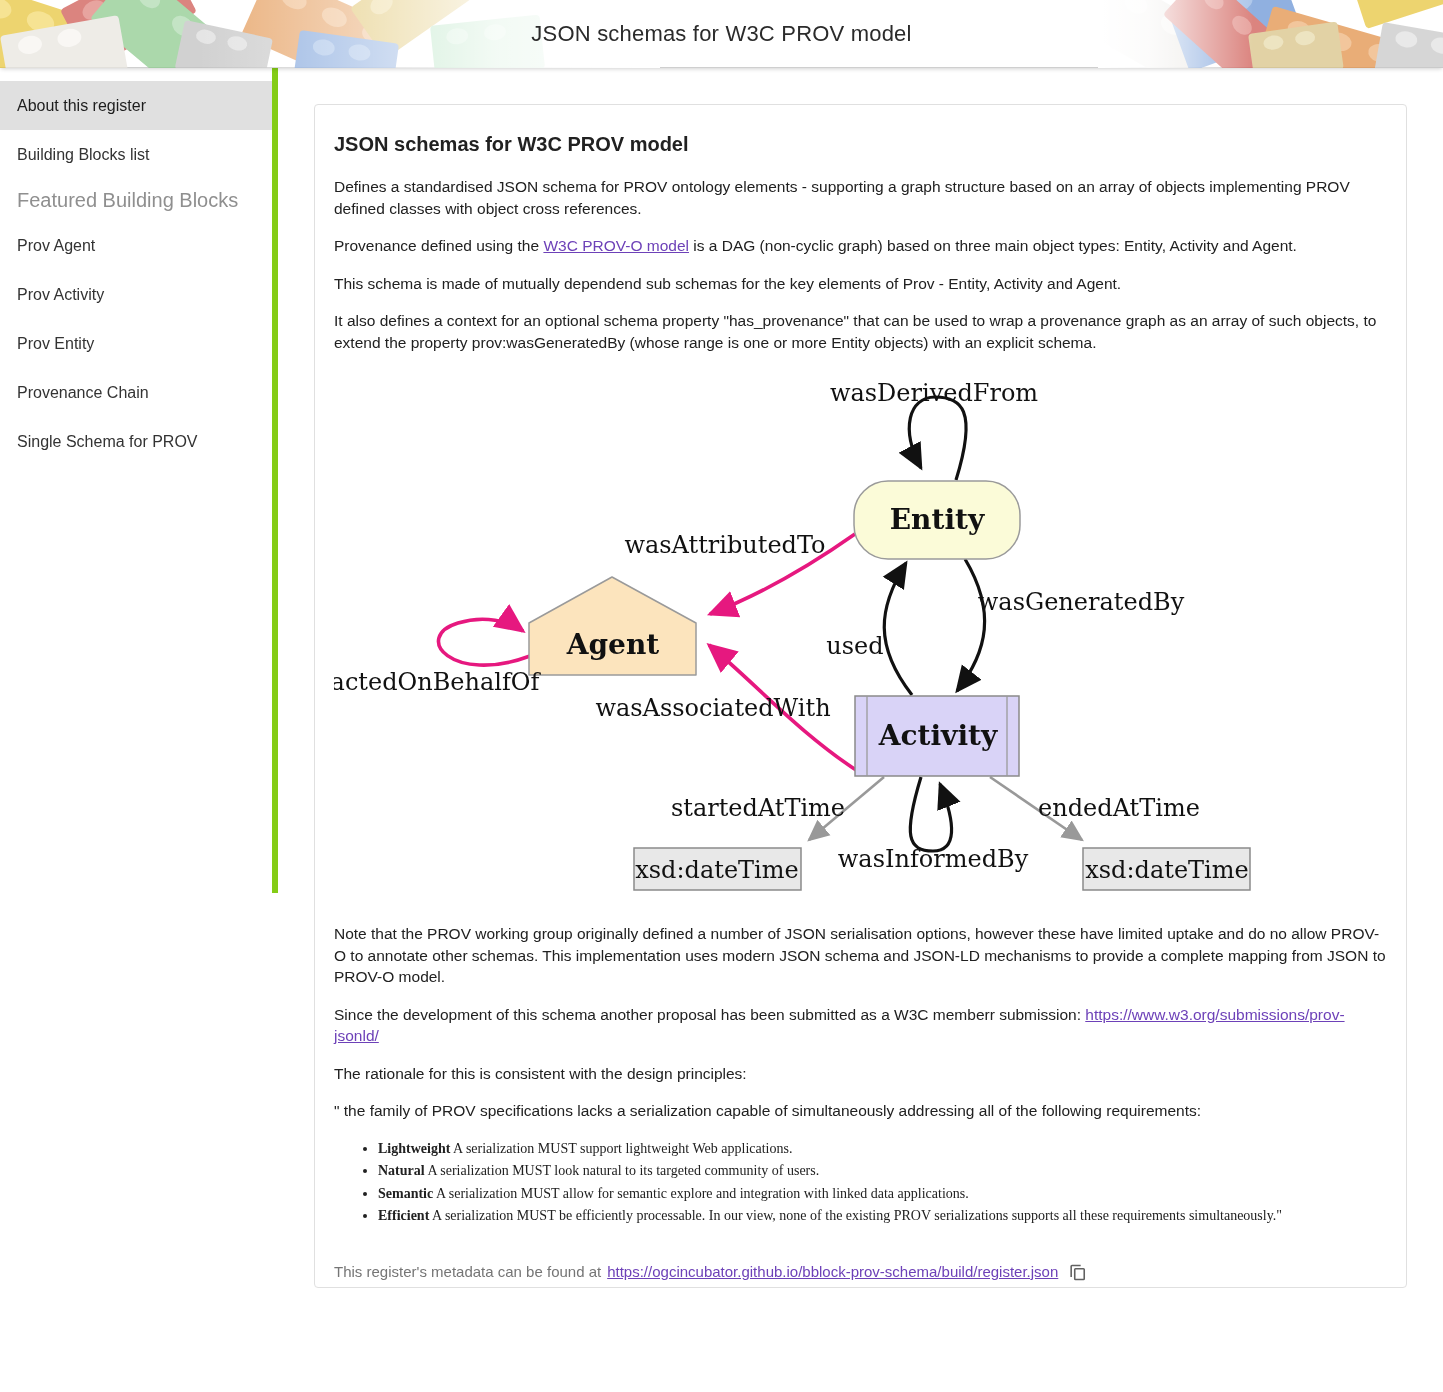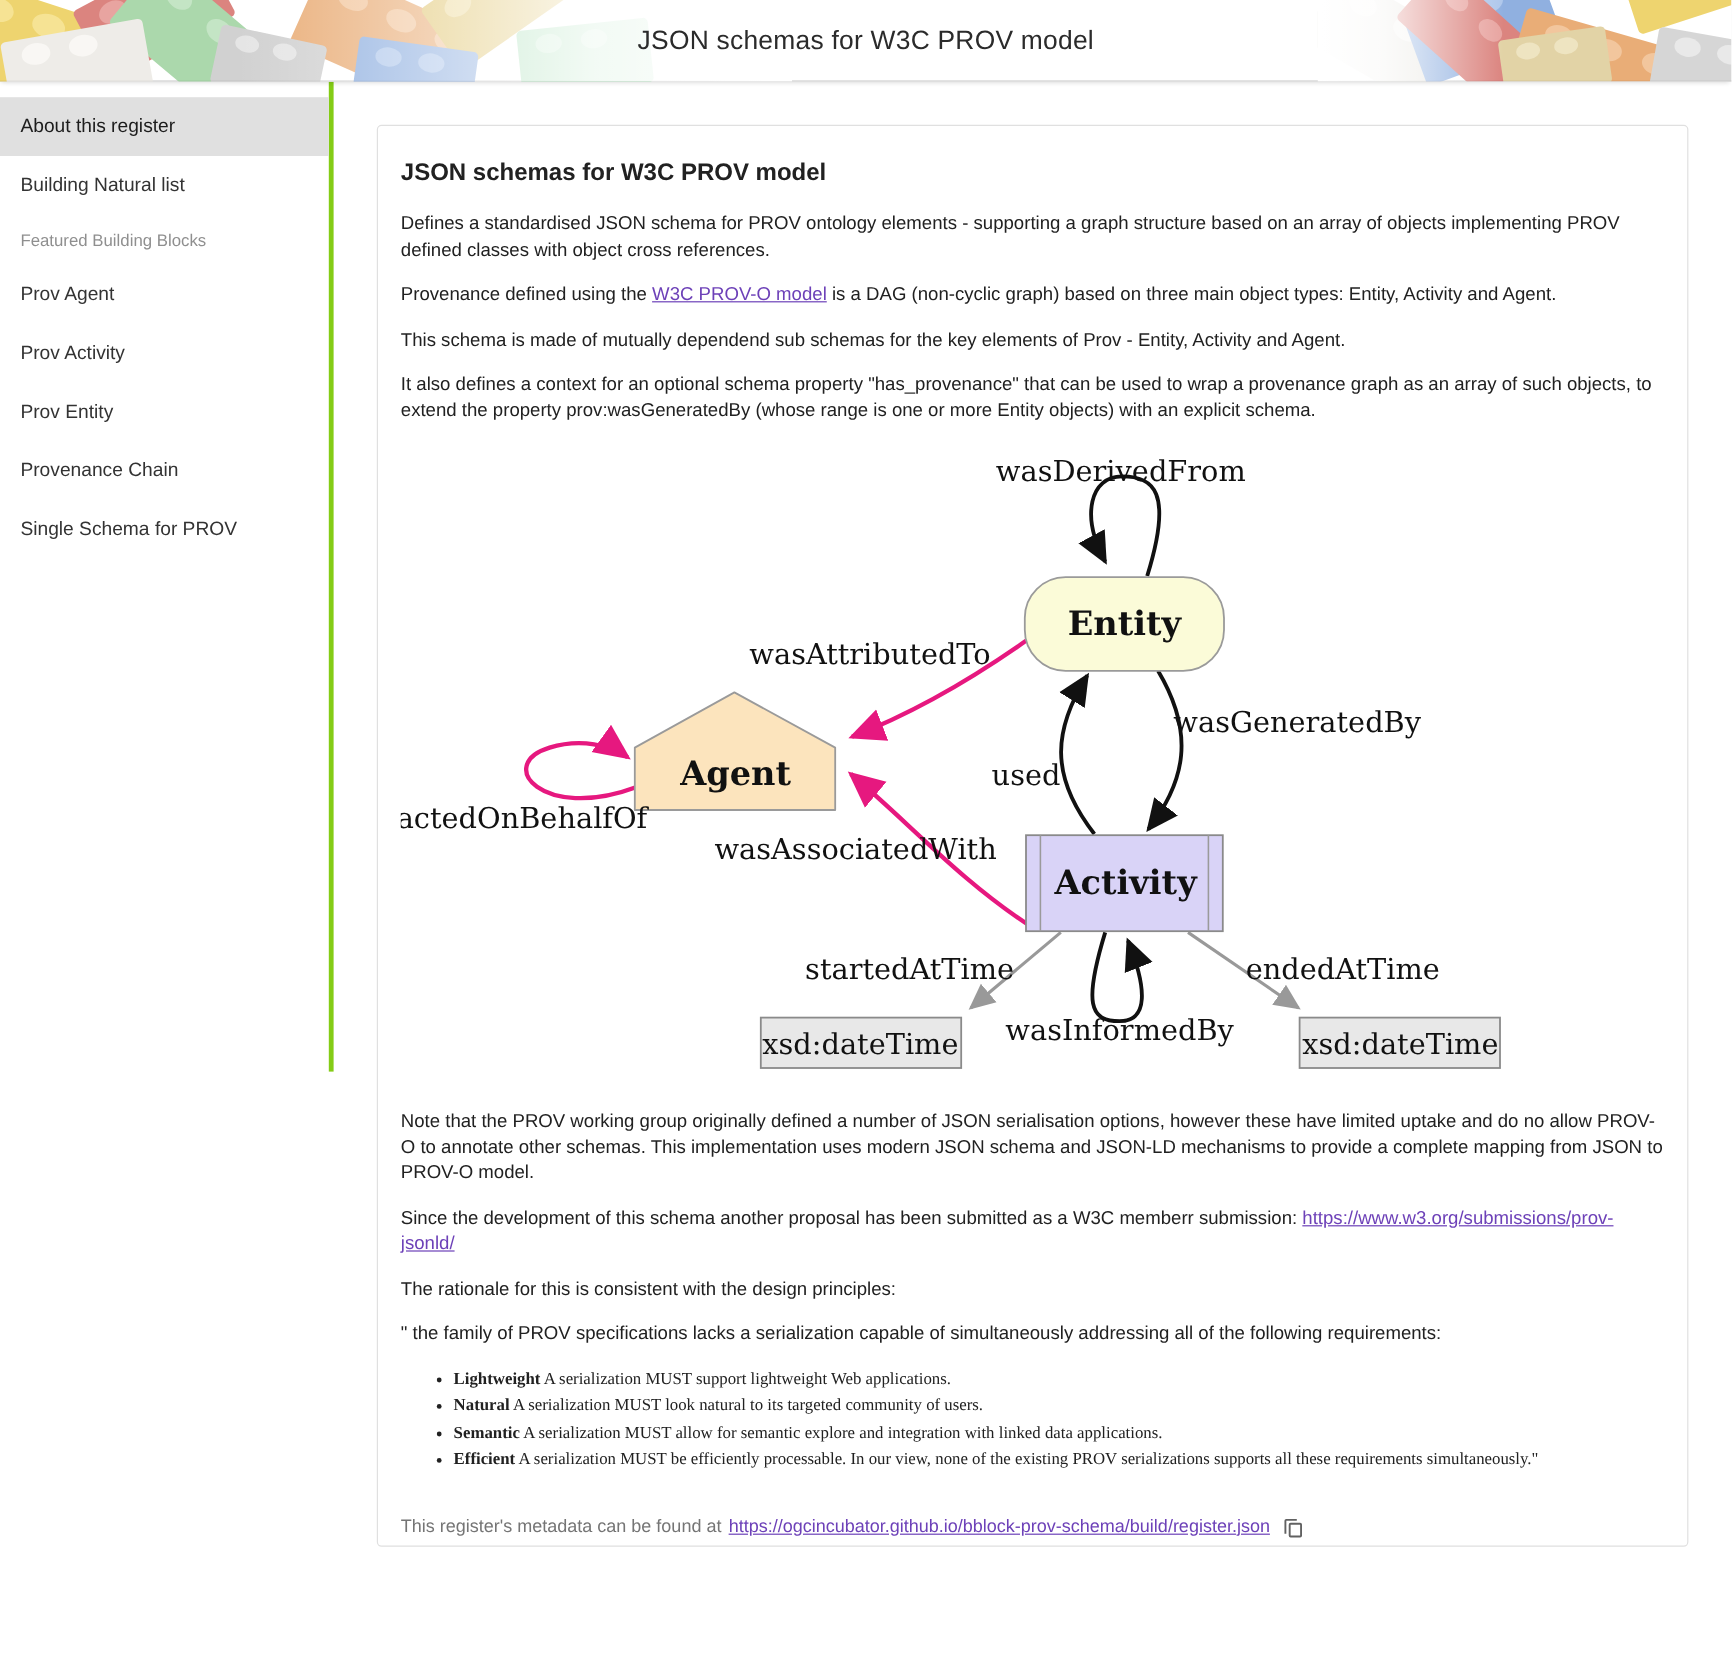--- a/index.html
+++ b/index.html
@@ -9,24 +9,24 @@
   .app-header { position:relative; width:1443px; height:68px; background:#fff; border-bottom:1px solid #cfcfcf; box-shadow:0 2px 4px -1px rgba(0,0,0,.18); z-index:5; }
   .banner-side { position:absolute; top:0; height:68px; overflow:hidden; }
   .banner-left { left:0; width:660px; }
   .banner-right { right:0; width:345px; }
   .banner-fade-left { position:absolute; inset:0; background:linear-gradient(to right, rgba(255,255,255,0) 30%, rgba(255,255,255,.85) 75%, #fff 97%); }
   .banner-fade-right { position:absolute; inset:0; background:linear-gradient(to left, rgba(255,255,255,0) 55%, rgba(255,255,255,.85) 85%, #fff 99%); }
   .header-title { position:absolute; left:0; right:0; top:0; height:68px; display:flex; align-items:center; justify-content:center; font-size:22px; color:#2b2b2b; letter-spacing:.2px; }
 
   
   .layout { display:flex; width:1443px; }
-  .sidebar { width:278px; min-width:278px; height:825px; border-right:4px solid #84cc16; background:#fff; padding-top:13px; }
+  .sidebar { width:278px; min-width:278px; height:825px; border-right:6px solid #84cc16; background:#fff; padding-top:13px; }
   .nav-item { height:49px; display:flex; align-items:center; padding-left:17px; font-size:16px; color:#333; cursor:pointer; }
   .nav-item.active { background:#e0e0e0; color:#1d1d1d; }
-  .nav-subheader { height:42px; display:flex; align-items:center; padding-left:17px; font-size:14px; color:#8f8f8f; }
+  .nav-subheader { height:42px; display:flex; align-items:center; padding-left:17px; font-size:20px; color:#8f8f8f; }
 
   
   .main-area { flex:1; padding:36px 36px 0 36px; }
   .card { width:1093px; background:#fff; border:1px solid #e0e0e0; border-radius:4px; padding:28px 19px 6px 19px; }
   .card h1 { font-size:20px; font-weight:bold; color:#212121; margin-bottom:20px; }
   .card p { font-size:15.5px; line-height:21.5px; margin-bottom:16px; color:#212121; }
   .card a { color:#6d41b8; text-decoration:underline; cursor:pointer; }
   ul.req-list { margin:0 0 16px 44px; }
   ul.req-list li { font-size:14px; line-height:22.5px; color:#212121;font-family:Liberation Serif, serif; }
   .meta-line { font-size:15px; color:#757575; margin:34px 0 0 0; display:flex; align-items:center; gap:6px; }
@@ -135,21 +135,21 @@
       </g>
     </svg>
     <div class="banner-fade-right"></div>
   </div>
   <div class="header-title">JSON schemas for W3C PROV model</div>
 </header>
 
 <div class="layout">
   <nav class="sidebar">
     <div class="nav-item active">About this register</div>
-    <div class="nav-item">Building Natural list</div>
+    <div class="nav-item">Building Blocks list</div>
     <div class="nav-subheader">Featured Building Blocks</div>
     <div class="nav-item">Prov Agent</div>
     <div class="nav-item">Prov Activity</div>
     <div class="nav-item">Prov Entity</div>
     <div class="nav-item">Provenance Chain</div>
     <div class="nav-item">Single Schema for PROV</div>
   </nav>
 
   <main class="main-area">
     <section class="card">

